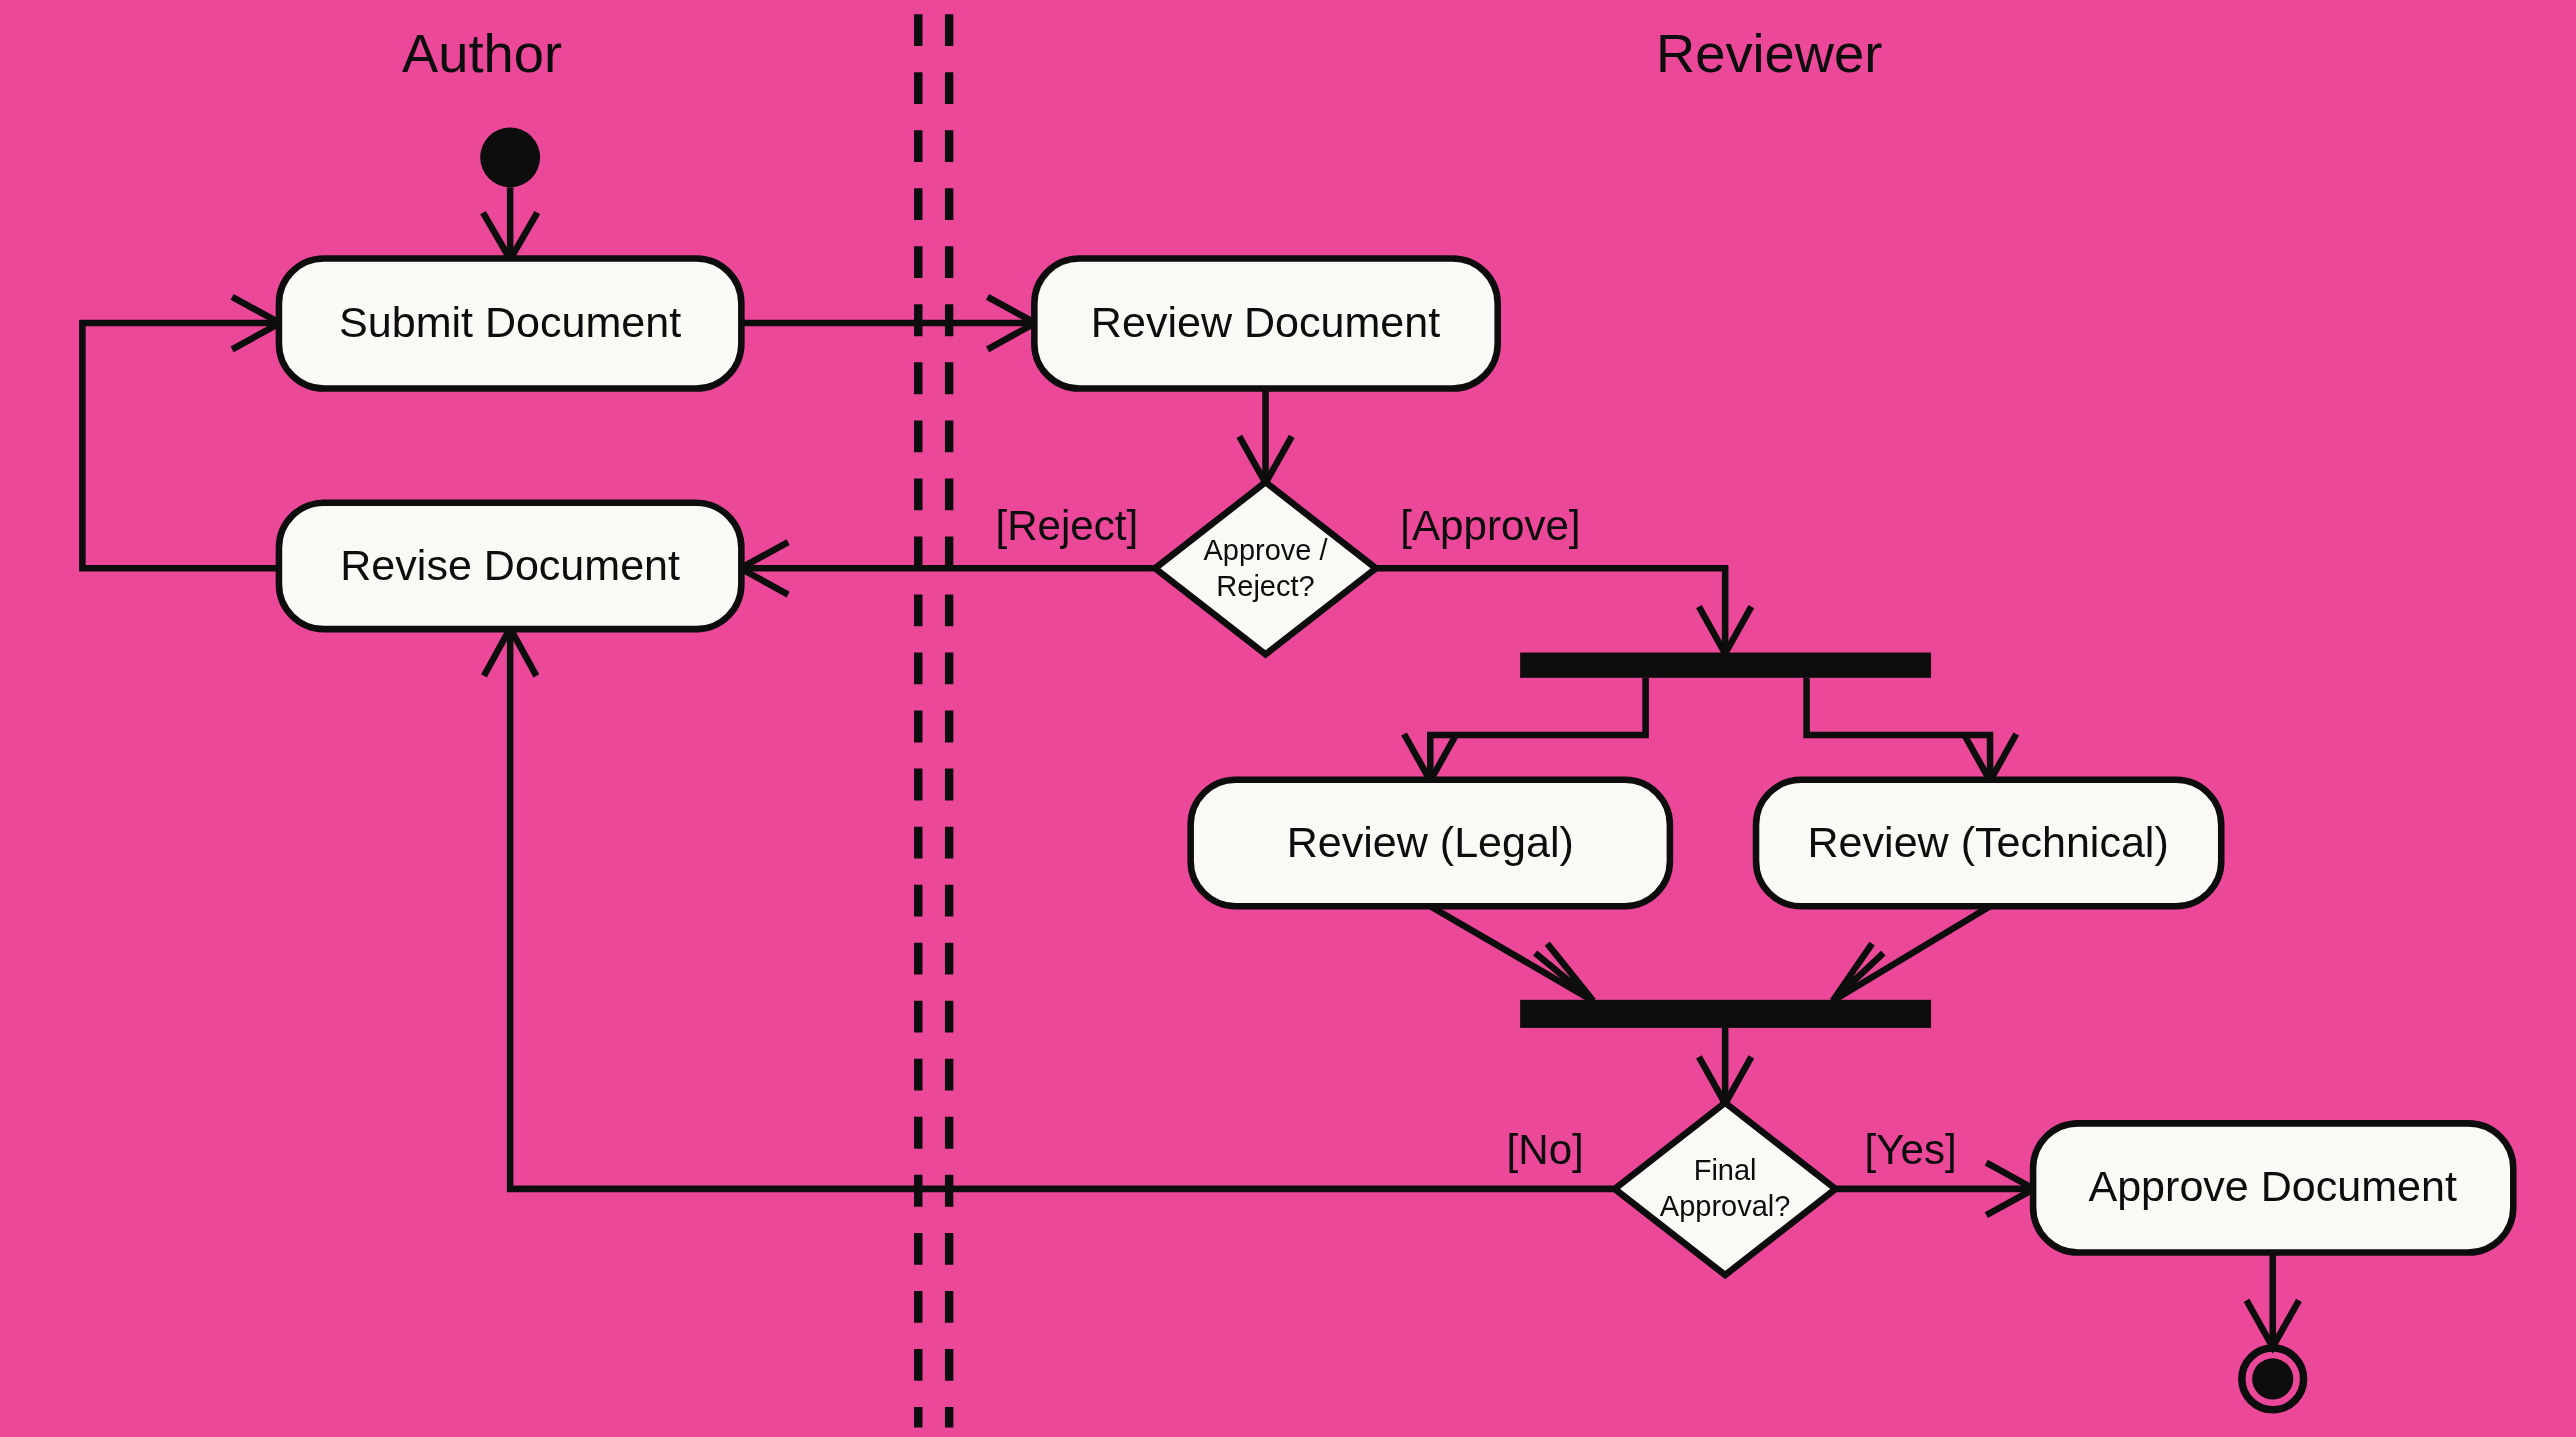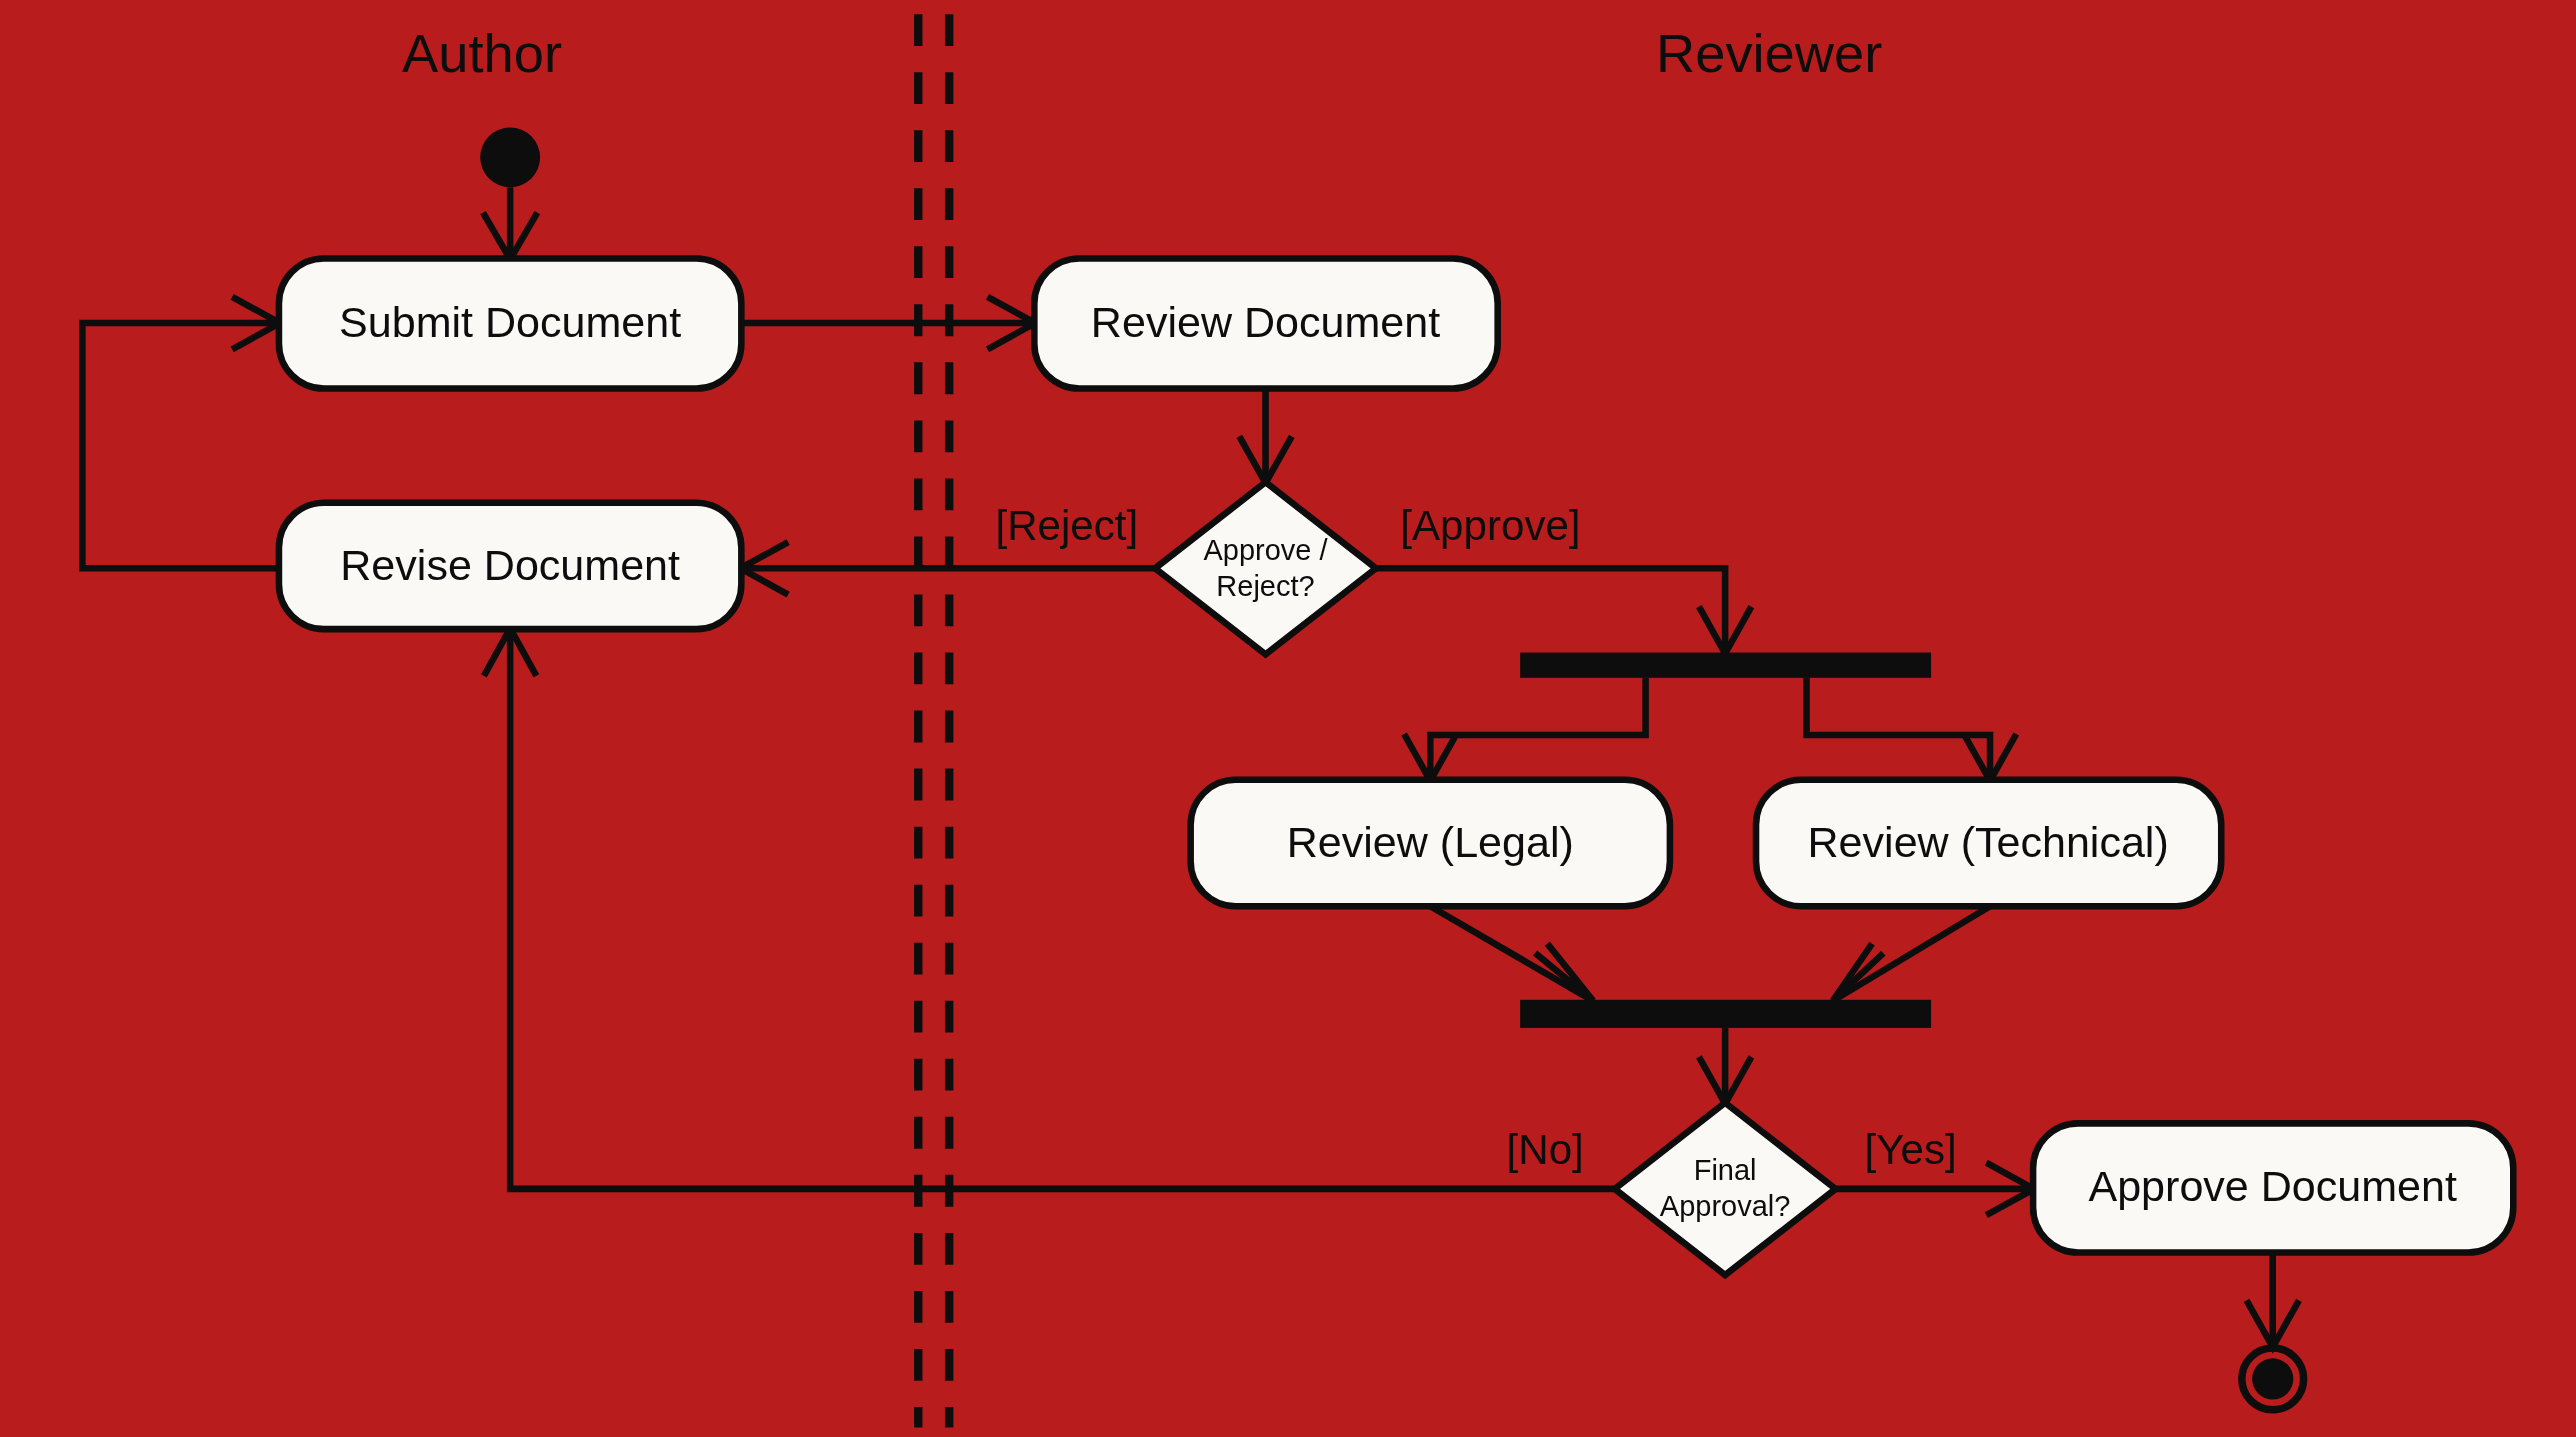--- a/index.html
+++ b/index.html
@@ -5,21 +5,21 @@
 <style>
   html, body {
     margin: 0;
     padding: 0;
     background: #faf9f5;
   }
   #canvas {
     position: relative;
     width: 2576px;
     height: 1438px;
-    background: #b91c1c;
+    background: #ec4899;
     font-family: "Liberation Sans", sans-serif;
     overflow: hidden;
   }
   svg#diagram {
     position: absolute;
     inset: 0;
     width: 2576px;
     height: 1438px;
     display: block;
   }

